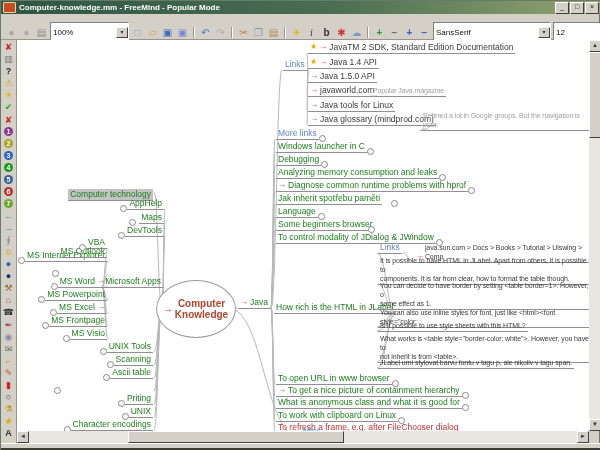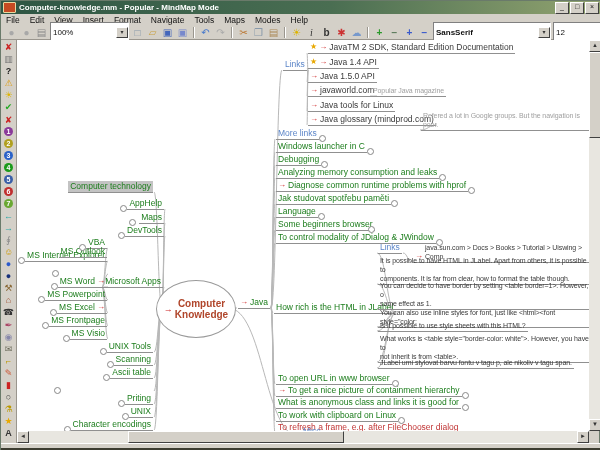--- a/index.html
+++ b/index.html
@@ -76,40 +76,28 @@
     border-top:1px solid #fff;}
   #bottomedge{position:absolute;left:0;top:447px;width:600px;height:3px;background:#3c3c30;}
 </style>
 </head>
 <body>
 
 <div id="win">
 
   <div id="titlebar">
     <div id="logo"></div>
-    <span id="titletext">Computer-knowledge.mm - Popular - MindMap Mode</span>
+    <span id="titletext">Computer-knowledge.mm - FreeMind - Popular Mode</span>
     <span id="winbtns" style="display: flex;">
         <span class="winbtn">_</span>
         <span class="winbtn">□</span>
         <span class="winbtn">×</span>
       </span>
   </div>
 
-  <div id="menubar">
-      <span class="menuitem">File</span>
-      <span class="menuitem">Edit</span>
-      <span class="menuitem">View</span>
-      <span class="menuitem">Insert</span>
-      <span class="menuitem">Format</span>
-      <span class="menuitem">Navigate</span>
-      <span class="menuitem">Tools</span>
-      <span class="menuitem">Maps</span>
-      <span class="menuitem">Modes</span>
-      <span class="menuitem">Help</span>
-    </div>
 
   <div id="toolbar">
       <span class="ticon" style="color: rgb(168, 168, 168);">●</span>
       <span class="ticon" style="color: rgb(168, 168, 168);">●</span>
       <span class="ticon" style="color: rgb(136, 136, 136);">▤</span>
       <div class="combo" style="width: 79px;">
         <span class="cv">100%</span>
         <span class="cb">▾</span>
       </div>
       <span class="ticon" style="color: rgb(136, 153, 170);">□</span>
@@ -127,21 +115,21 @@
       <span class="ticon" style="color: rgb(221, 180, 0);">☀</span>
       <span class="ticon it" style="color: rgb(51, 51, 51);">i</span>
       <span class="ticon bd" style="color: rgb(51, 51, 51);">b</span>
       <span class="ticon" style="color: rgb(204, 51, 51);">✱</span>
       <span class="ticon" style="color: rgb(119, 153, 204);">☁</span>
       <div class="tsep"></div>
       <span class="ticon bd" style="color: rgb(42, 154, 42);">+</span>
       <span class="ticon bd" style="color: rgb(90, 122, 90);">−</span>
       <span class="ticon bd" style="color: rgb(58, 90, 204);">+</span>
       <span class="ticon bd" style="color: rgb(58, 90, 204);">−</span>
-      <div class="combo" style="width: 118px; font-weight: bold;">
+      <div class="combo" style="width: 118px;">
         <span class="cv">SansSerif</span>
         <span class="cb">▾</span>
       </div>
       <div class="combo" style="width: 152px;">
         <span class="cv">12</span>
       </div>
     </div>
 
   <div id="leftbar">
       <span class="licon" style="color: rgb(204, 34, 34);">✘</span>
@@ -235,21 +223,21 @@
         <path d="M 254 268 C 256.0 268, 256.0 381, 258 381" fill="none" stroke="#b8b8b8" stroke-width="1"></path>
         <path d="M 254 268 C 256.0 268, 256.0 393, 258 393" fill="none" stroke="#b8b8b8" stroke-width="1"></path>
         <path d="M 211 268 C 247.0 268, 247.0 397, 283 397" fill="none" stroke="#b8b8b8" stroke-width="1"></path>
       </svg>
     <div id="rootnode">
       <span class="rarrow">→</span>
       <span class="rtxt">
         <span>Computer</span><br><span>Knowledge</span>
       </span>
     </div>
-  <div class="node c-green sel" style="top: 141px; right: 436px;"><span class="lbl">Computer technology</span></div>
+  <div class="node c-green sel" style="top: 149px; right: 436px;"><span class="lbl">Computer technology</span></div>
       <div class="node c-green" style="top: 158px; right: 425px;"><span class="lbl">AppHelp</span></div>
       <div class="node c-green" style="top: 172px; right: 425px;"><span class="lbl">Maps</span></div>
       <div class="node c-green" style="top: 185px; right: 425px;"><span class="lbl">DevTools</span></div>
       <div class="node c-green" style="top: 236px; right: 426px;"><span class="lbl">Microsoft Apps</span></div>
       <div class="node c-green" style="top: 197px; right: 482px;"><span class="lbl">VBA</span></div>
       <div class="node c-green" style="top: 210px; right: 482px;"><span class="lbl">MS Internet Explorer</span></div>
       <div class="node c-green" style="top: 206px; right: 482px;"><span class="lbl">MS Outlook</span></div>
       <div class="node c-green" style="top: 236px; right: 482px;"><span class="lbl">MS Word</span><span class="nicon link">→</span></div>
       <div class="node c-green" style="top: 249px; right: 482px;"><span class="lbl">MS Powerpoint</span></div>
       <div class="node c-green" style="top: 262px; right: 482px;"><span class="lbl">MS Excel</span><span class="nicon link">→</span></div>
@@ -269,39 +257,39 @@
       <div class="node c-black" style="top: 45px; left: 291px;"><span class="nicon link">→</span><span class="lbl">javaworld.com</span></div>
       <div class="node c-gray tiny" style="top: 46px; left: 354px;"><span class="lbl">Popular Java magazine</span></div>
       <div class="node c-black" style="top: 60px; left: 291px;"><span class="nicon link">→</span><span class="lbl">Java tools for Linux</span></div>
       <div class="node c-black" style="top: 74px; left: 291px;"><span class="nicon link">→</span><span class="lbl">Java glossary  (mindprod.com)</span></div>
       <div class="node c-gray tiny" style="top: 71px; left: 404px;"><span class="lbl">Refered a lot in Google groups. But the navigation is poor.</span></div>
       <div class="node c-blue" style="top: 88px; left: 259px;"><span class="lbl">More links</span></div>
       <div class="node c-green" style="top: 101px; left: 259px;"><span class="lbl">Windows launcher in C</span></div>
       <div class="node c-green" style="top: 114px; left: 259px;"><span class="lbl">Debugging</span></div>
       <div class="node c-green" style="top: 127px; left: 259px;"><span class="lbl">Analyzing memory consumption and leaks</span></div>
       <div class="node c-green" style="top: 140px; left: 259px;"><span class="nicon link">→</span><span class="lbl">Diagnose common runtime problems with hprof</span></div>
-      <div class="node c-green" style="top: 153px; left: 259px;"><span class="lbl">Jak studovat spotřebu paměti</span></div>
+      <div class="node c-green" style="top: 153px; left: 259px;"><span class="lbl">Jak inherit spotřebu paměti</span></div>
       <div class="node c-green" style="top: 166px; left: 259px;"><span class="lbl">Language</span></div>
       <div class="node c-green" style="top: 179px; left: 259px;"><span class="lbl">Some beginners browser</span></div>
       <div class="node c-green" style="top: 192px; left: 259px;"><span class="lbl">To control modality of JDialog &amp; JWindow</span></div>
       <div class="node c-green" style="top: 262px; left: 257px;"><span class="lbl">How rich is the HTML in JLabel</span></div>
       <div class="node c-blue" style="top: 202px; left: 361px;"><span class="lbl">Links</span></div>
       <div class="node c-black tiny" style="width: 178px; overflow: hidden; top: 203px; left: 396px;"><span class="nicon link">→</span><span class="lbl">java.sun.com &gt; Docs &gt; Books &gt; Tutorial &gt; Uiswing &gt; Comp</span></div>
       <div class="node c-black tiny" style="width: 213px; overflow: hidden; top: 216px; left: 361px;"><span class="lbl">It is possible to have HTML in JLabel. Apart from others, it is possible to
 components. It is far from clear, how to format the table though.</span></div>
       <div class="node c-black tiny" style="width: 213px; overflow: hidden; top: 241px; left: 361px;"><span class="lbl">You can decide to have border by setting &lt;table border=1&gt;. However, o
 same effect as 1.</span></div>
       <div class="node c-black tiny" style="width: 213px; overflow: hidden; top: 268px; left: 361px;"><span class="lbl">You can also use inline styles for font, just like &lt;html&gt;&lt;font style="color:</span></div>
       <div class="node c-black tiny" style="top: 281px; left: 361px;"><span class="lbl">Is it possible to use style sheets with this HTML?</span></div>
       <div class="node c-black tiny" style="width: 213px; overflow: hidden; top: 294px; left: 361px;"><span class="lbl">What works is &lt;table style="border-color: white"&gt;. However, you have to
 not inherit is from &lt;table&gt;.</span></div>
       <div class="node c-black tiny" style="top: 318px; left: 361px;"><span class="lbl">JLabel umí stylovat barvu fontu v tagu p, ale nikoliv v tagu span.</span></div>
       <div class="node c-green" style="top: 333px; left: 259px;"><span class="lbl">To open URL in www browser</span></div>
       <div class="node c-green" style="top: 345px; left: 259px;"><span class="nicon link">→</span><span class="lbl">To get a nice picture of containment hierarchy</span></div>
-      <div class="node c-green" style="top: 357px; left: 259px;"><span class="lbl">What is anonymous class and links it is good for</span></div>
+      <div class="node c-green" style="top: 357px; left: 259px;"><span class="lbl">What is anonymous class and what it is good for</span></div>
       <div class="node c-green" style="top: 370px; left: 259px;"><span class="lbl">To work with clipboard on Linux</span></div>
       <div class="node c-red" style="top: 382px; left: 259px; align-items: flex-end;"><span class="lbl">To refresh a frame, e.g. after FileChooser dialog</span></div>
       <div class="node c-blue" style="top: 386px; left: 284px;"><span class="lbl">Misc</span></div>
       <div class="fold" style="left: 103px; top: 165px;"></div>
       <div class="fold" style="left: 112px; top: 179px;"></div>
       <div class="fold" style="left: 101px; top: 192px;"></div>
       <div class="fold" style="left: 62px; top: 204px;"></div>
       <div class="fold" style="left: 1px; top: 217px;"></div>
       <div class="fold" style="left: 35px; top: 230px;"></div>
       <div class="fold" style="left: 34px; top: 243px;"></div>

